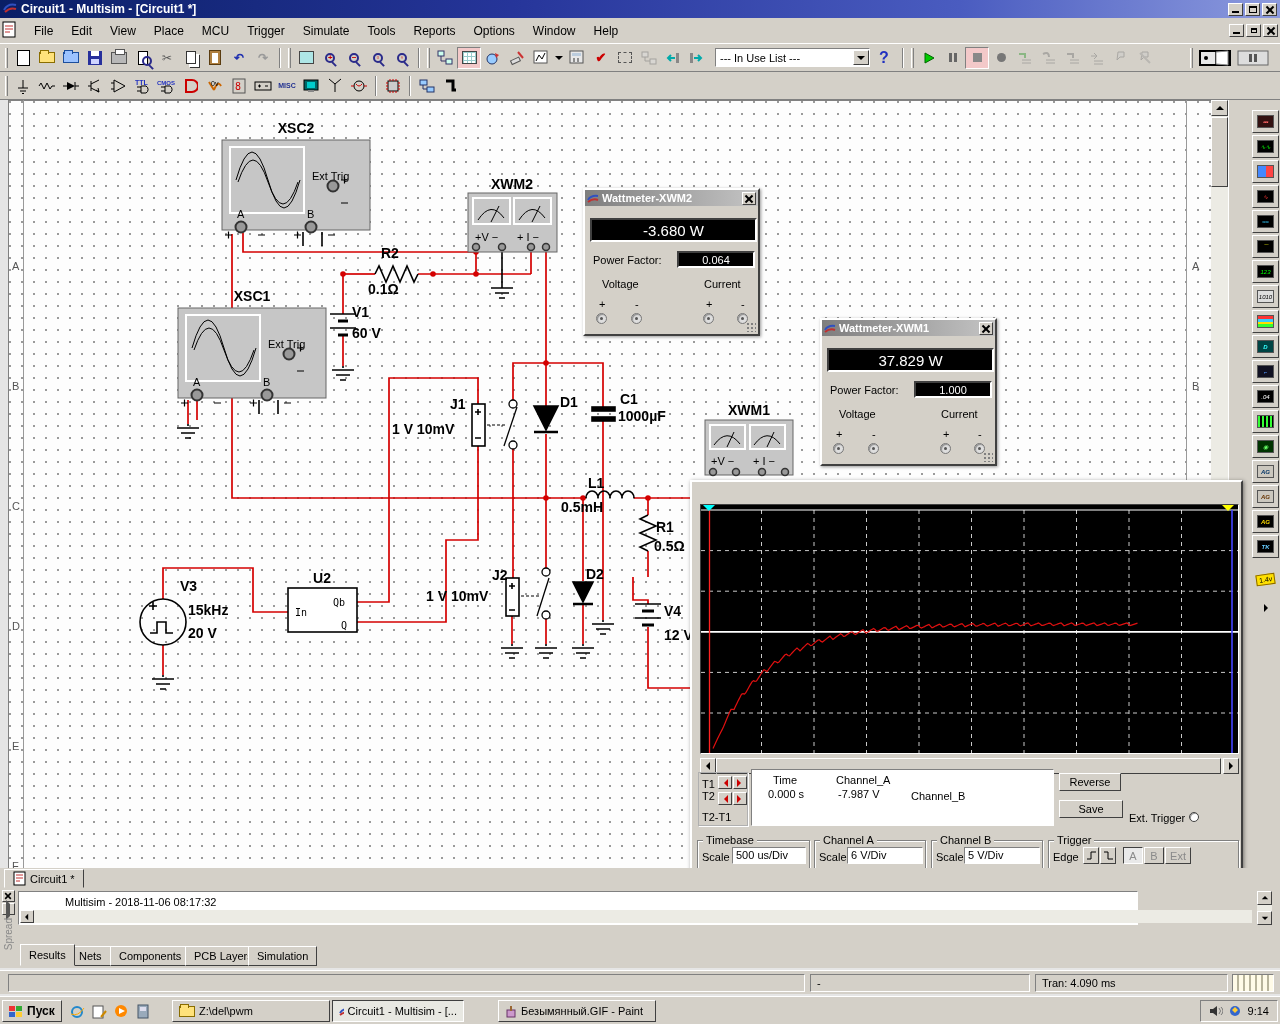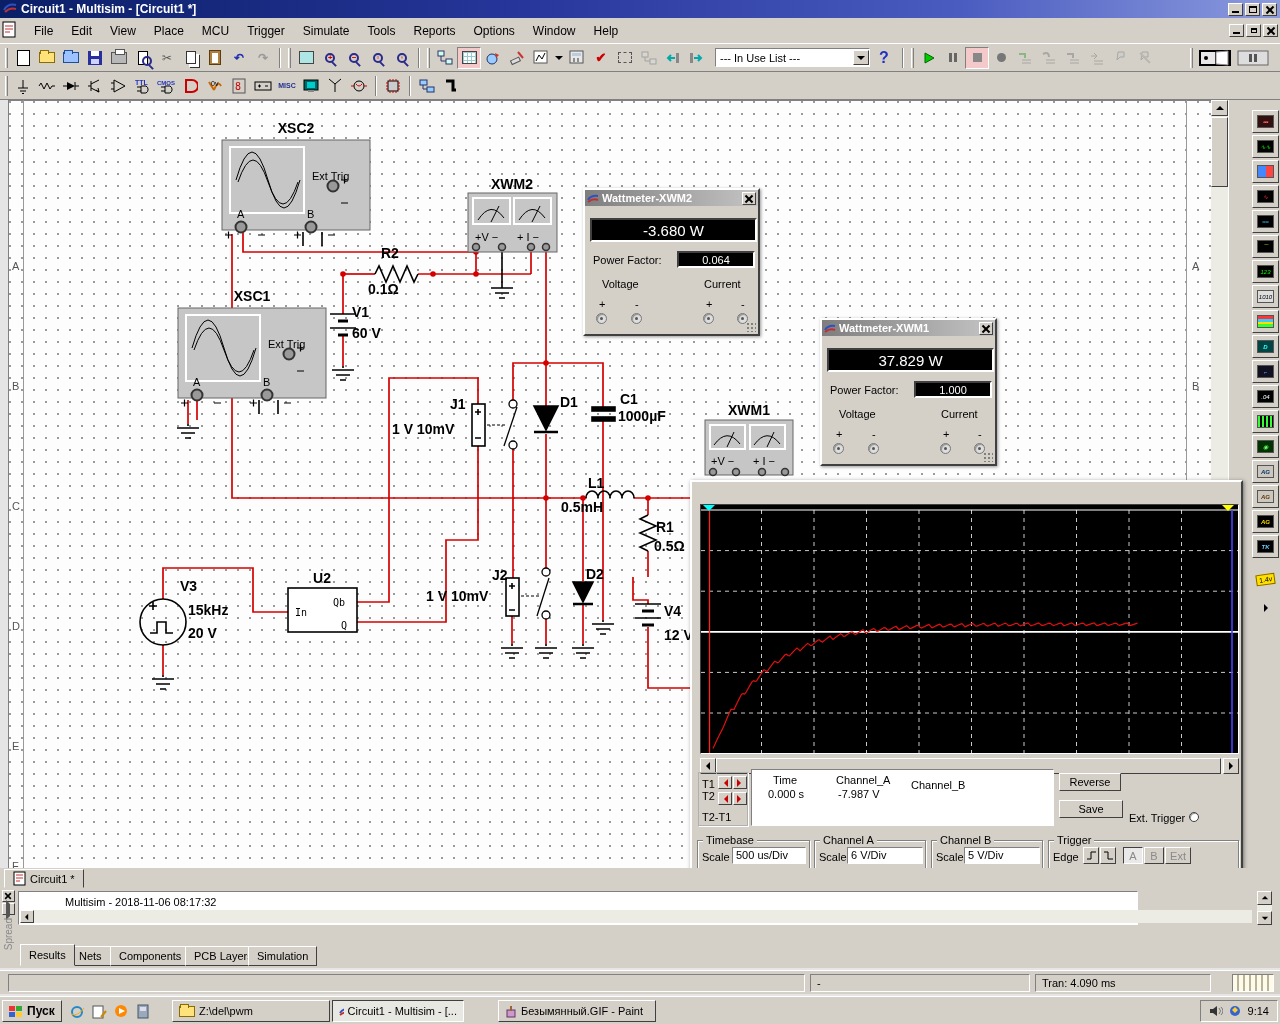--- a/index.html
+++ b/index.html
@@ -880,21 +880,21 @@
         </span>
       <span class="abtn" style="left:34px;top:19px">
           <i class="tri-r" style="margin:0 0 0 2px;border-left-color:#c00"></i>
         </span>
       <span class="lab" style="left:3px;top:38px">T2-T1</span>
     </div>
 
     <div class="rtable">
       <span class="lab" style="left:21px;top:4px">Time</span>
       <span class="lab" style="left:84px;top:4px">Channel_A</span>
-      <span class="lab" style="left:159px;top:9px">Channel_B</span>
+      <span class="lab" style="left:159px;top:20px">Channel_B</span>
       <span class="lab" style="left:16px;top:18px">0.000 s</span>
       <span class="lab" style="left:86px;top:18px">-7.987 V</span>
     </div>
     <button class="pbtn" style="left:367px;top:291px;width:62px;height:18px">Reverse</button>
     <button class="pbtn" style="left:367px;top:318px;width:64px;height:18px">Save</button>
     <span class="lab" style="left:437px;top:330px">Ext. Trigger</span>
     <span class="rad" style="position:absolute;left:497px;top:330px"></span>
 
     <div class="grp" style="left:5px;top:358px">
       <span class="leg">Timebase</span>
@@ -998,21 +998,21 @@
     <span class="stab active" style="left:20px">Results</span>
     <span class="stab" style="left:70px">Nets</span>
     <span class="stab" style="left:110px">Components</span>
     <span class="stab" style="left:185px">PCB Layers</span>
     <span class="stab" style="left:248px">Simulation</span>
   </div>
 
   <div id="statusbar">
     <span class="spane" style="left:8px;width:797px"></span>
     <span class="spane" style="left:810px;width:220px">-</span>
-    <span class="spane" style="left:1035px;width:176px">Tran: 4.090 ms</span>
+    <span class="spane" style="left:1035px;width:193px">Tran: 4.090 ms</span>
     <span class="spane" style="left:1232px;width:42px;padding:0;background:repeating-linear-gradient(90deg,#fffbe8 0 4px,#b8b49c 4px 6px)"></span>
   </div>
 
   <div id="taskbar">
     <span class="tkbtn" style="left:2px;width:60px;font-weight:bold;font-size:12px">
       <svg width="14" height="13">
           <rect x="0" y="1" width="6" height="5" fill="#e33"></rect>
           <rect x="7" y="1" width="6" height="5" fill="#3a3"></rect>
           <rect x="0" y="7" width="6" height="5" fill="#36c"></rect>
           <rect x="7" y="7" width="6" height="5" fill="#fc3"></rect>

